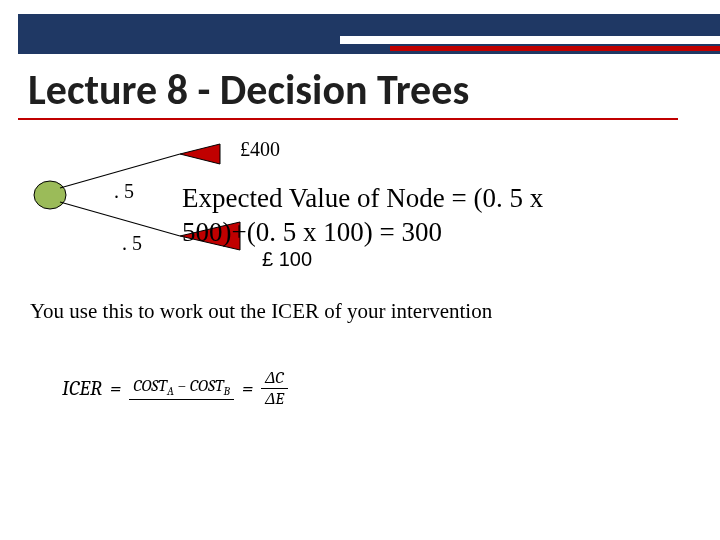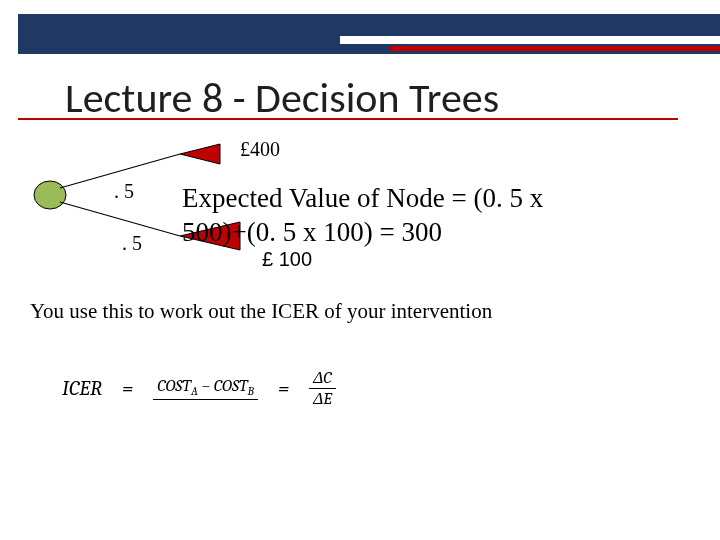--- a/index.html
+++ b/index.html
@@ -32,26 +32,25 @@
     position: absolute;
     right: 0;
     top: 46px;
     width: 330px;
     height: 5px;
     background: #c00000;
   }
   .title {
     position: absolute;
     left: 28px;
-    top: 72px;
+    top: 64px;
     font-family: Calibri, Arial, sans-serif;
     font-size: 42px;
     color: #1f1f1f;
-    font-weight: 400;
-    margin-left: 37px;
+    font-weight: 700;
   }
   .title-underline {
     position: absolute;
     left: 18px;
     top: 118px;
     width: 660px;
     height: 2px;
     background: #c00000;
   }
 
@@ -105,21 +104,21 @@
 
   .formula {
     position: absolute;
     left: 62px;
     top: 368px;
     font-family: Cambria, 'Times New Roman', serif;
     font-style: italic;
     font-size: 21px;
     display: flex;
     align-items: center;
-    gap: 20px;
+    gap: 8px;
   }
   .frac {
     display: inline-flex;
     flex-direction: column;
     align-items: flex-end;
     font-size: 17px;
     line-height: 1.15;
   }
   .frac .num, .frac .den {
     padding: 0 4px;

